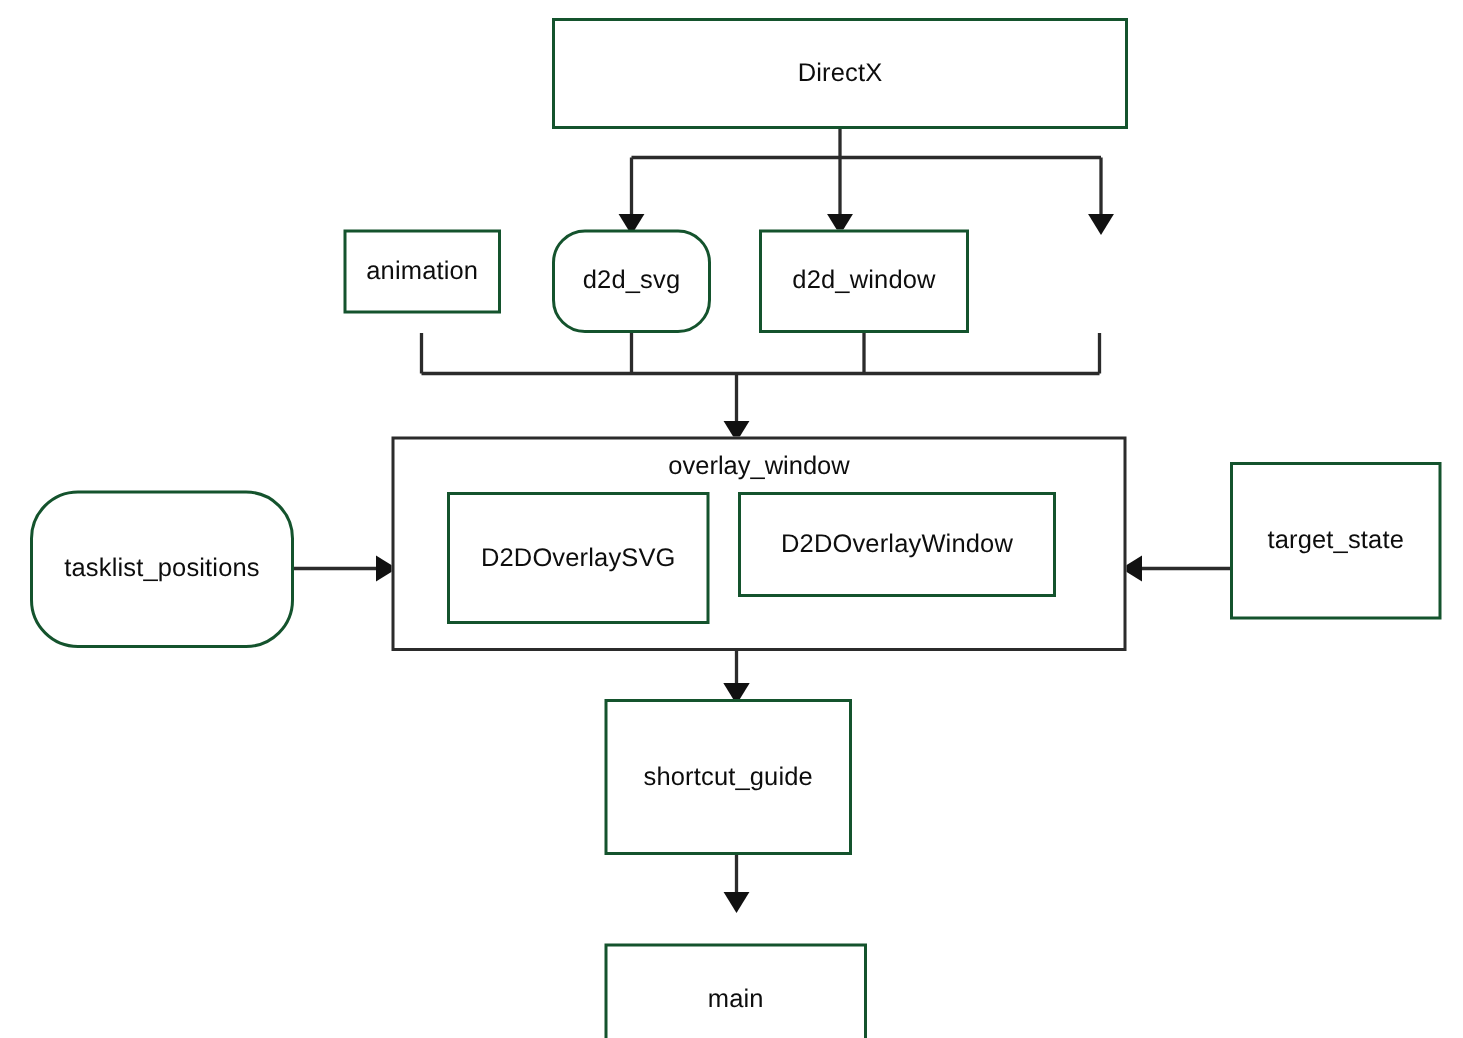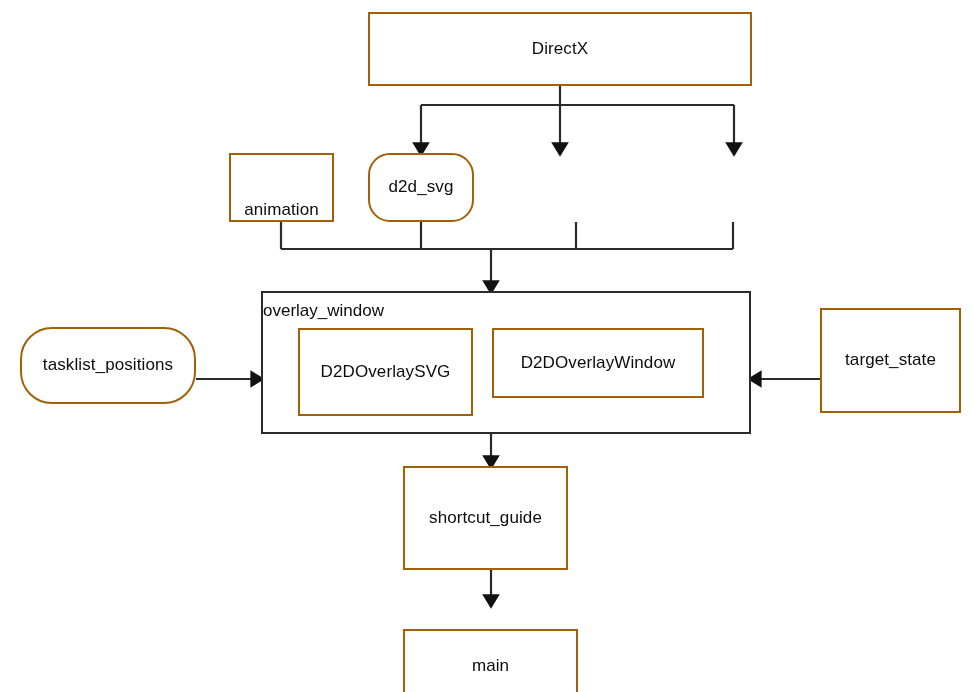--- a/index.html
+++ b/index.html
@@ -22,21 +22,21 @@
     position: absolute;
     left: 0;
     top: 0;
     width: 975px;
     height: 692px;
     pointer-events: none;
   }
   .node {
     position: absolute;
     box-sizing: border-box;
-    border: 2px solid #a16207;
+    border: 2px solid #14532d;
     background: #ffffff;
     display: flex;
     align-items: center;
     justify-content: center;
     text-align: center;
   }
   .node-label {
     font-size: 17px;
     line-height: 1.2;
     color: #0d0d0d;
@@ -45,20 +45,21 @@
   }
   .cluster {
     position: absolute;
     box-sizing: border-box;
     border: 2px solid #2b2b2b;
     background: #ffffff;
   }
   .cluster-label {
     position: absolute;
     width: 100%;
+    text-align: center;
     top: 8px;
     left: 0;
     font-size: 17px;
     color: #0d0d0d;
     white-space: nowrap;
   }
 </style>
 </head>
 <body>
 
@@ -95,31 +96,34 @@
   </svg>
 
   <div class="cluster" style="left:261px; top:291px; width:490px; height:143px;">
     <div class="cluster-label">overlay_window</div>
   </div>
 
   <div class="node" style="left:368px; top:12px; width:384px; height:74px;">
     <span class="node-label">DirectX</span>
   </div>
 
-  <div class="node" style="left:229px; top:153px; width:105px; height:69px;align-items:flex-end;">
+  <div class="node" style="left:229px; top:153px; width:105px; height:56px;">
     <span class="node-label">animation</span>
   </div>
 
   <div class="node" style="left:368px; top:153px; width:106px; height:69px;border-radius:22px;">
     <span class="node-label">d2d_svg</span>
   </div>
 
+  <div class="node" style="left:506px; top:153px; width:140px; height:69px;">
+    <span class="node-label">d2d_window</span>
+  </div>
 
 
-  <div class="node" style="left:20px; top:327px; width:176px; height:77px;border-radius:32px;">
+  <div class="node" style="left:20px; top:327px; width:176px; height:105px;border-radius:32px;">
     <span class="node-label">tasklist_positions</span>
   </div>
 
   <div class="node" style="left:820px; top:308px; width:141px; height:105px;">
     <span class="node-label">target_state</span>
   </div>
 
   <div class="node" style="left:298px; top:328px; width:175px; height:88px;">
     <span class="node-label">D2DOverlaySVG</span>
   </div>

